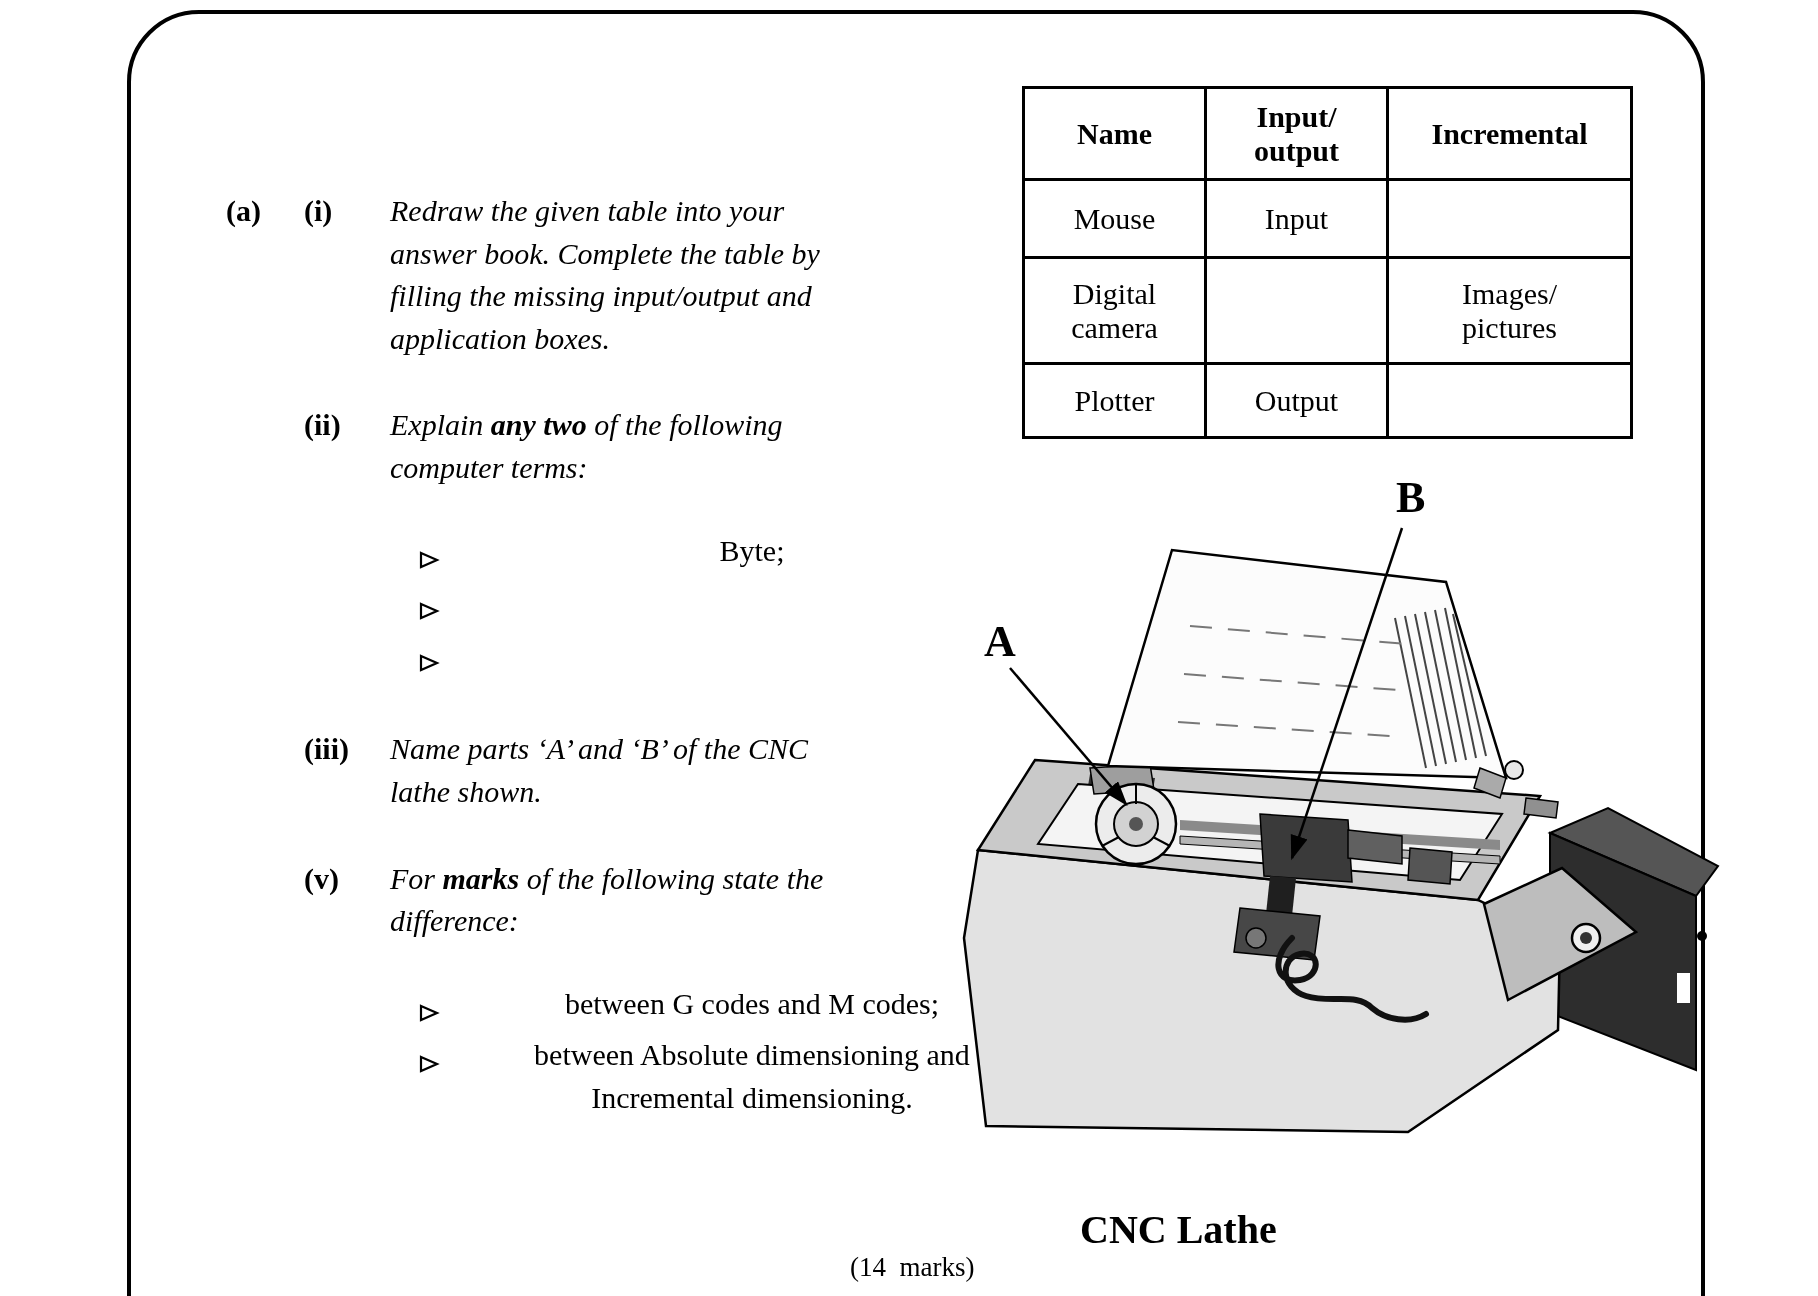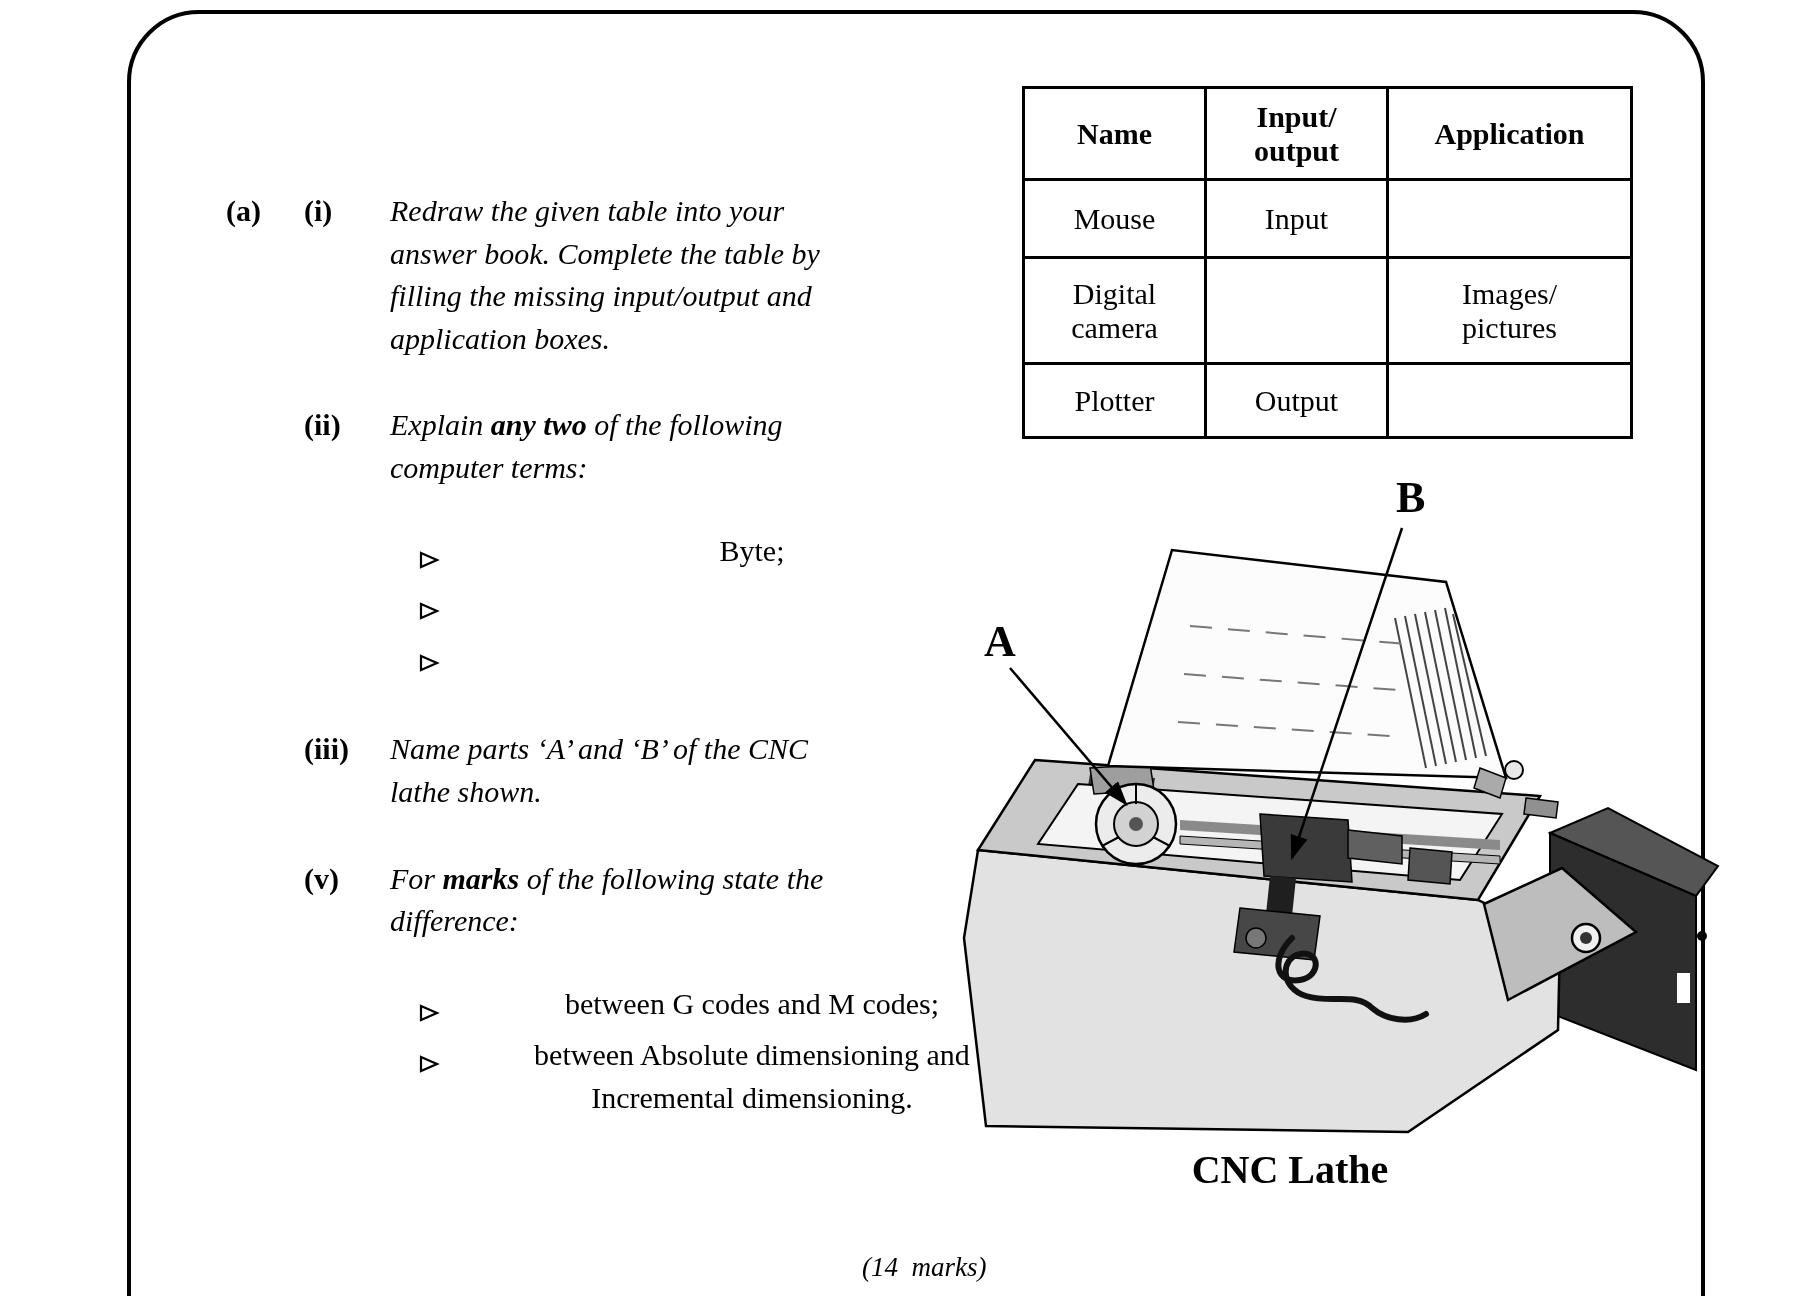--- a/index.html
+++ b/index.html
@@ -31,23 +31,21 @@
   .col-text { flex:1; }
   .para { white-space:pre-line;font-style:italic; }
   .bullets { margin-top:40px;text-align:center; }
   .bullet-row { display:flex; }
   .bullet-marker { width:78px; flex:none; padding-top:9px; }
   .bullet-text { flex:1; white-space:pre-line; }
   .marks-note {
     position:absolute;
     left:850px; top:1252px;
     font-size:27px;
-    font-style:italic;
     white-space:pre;
-    margin-left:12px;
   }
   
   .io-table {
     position:absolute;
     left:1022px; top:86px;
     border-collapse:collapse;
     font-size:30px;
     table-layout:fixed;
     padding-left:44px;
   }
@@ -64,23 +62,22 @@
   .row-2 { height:106px; }
   .row-3 { height:74px; }
   
   .lathe-figure {
     position:absolute;
     left:940px; top:468px;
     width:780px; height:672px;
   }
   .figure-caption {
     position:absolute;
-    left:1080px; top:1146px;
+    left:1080px; top:1206px;
     width:420px;
-    text-align:center;
     font-size:40px;
     font-weight:bold;
   }
   .fig-label { font-family:"Liberation Serif", serif; font-weight:bold; font-size:44px; }
 </style>
 </head>
 <body>
 
 <div class="page-border"></div>
 
@@ -166,21 +163,21 @@
   <colgroup>
       <col style="width:182px">
       <col style="width:182px">
       <col style="width:244px">
     </colgroup>
   <tbody>
       <tr class="row-header">
     <th>Name</th>
     <th>Input/
 output</th>
-    <th>Application</th>
+    <th>Incremental</th>
   </tr>
   <tr class="row-1">
     <td>Mouse</td>
     <td>Input</td>
     <td></td>
   </tr>
   <tr class="row-2">
     <td>Digital
 camera</td>
     <td></td>

